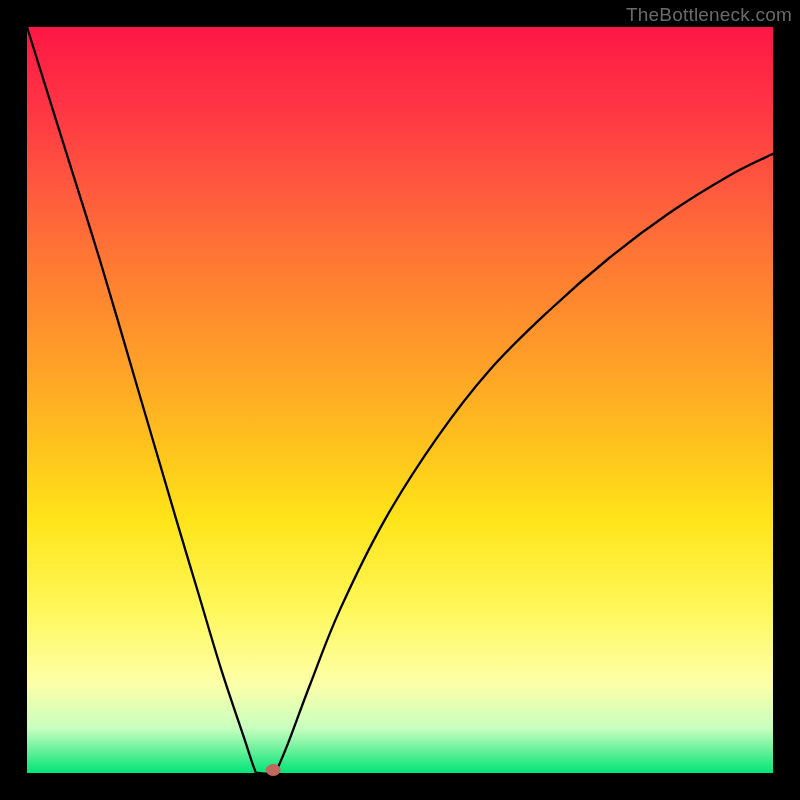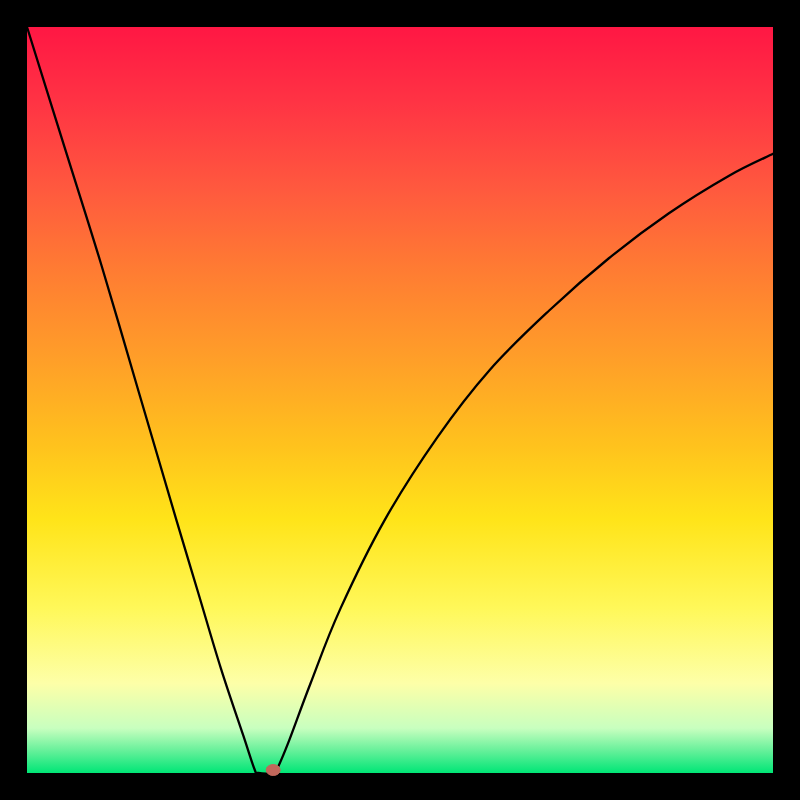--- a/index.html
+++ b/index.html
@@ -59,13 +59,14 @@
 <body>
 
 <div class="frame">
   <div class="plot"></div>
 
   <svg class="overlay" width="800" height="800" viewBox="0 0 800 800">
     <path id="curve-path" fill="none" stroke="#000" stroke-width="2.3" stroke-linejoin="round" stroke-linecap="round" d="M 27 27 C 33.714 48.4848, 50.872000000000014 103.39040000000003, 64.30000000000001 146.36 C 77.72800000000001 189.3296, 88.17200000000001 221.40759999999997, 101.60000000000001 265.71999999999997 C 115.028 310.03239999999994, 125.47199999999998 346.88480000000004, 138.89999999999998 392.54 C 152.32799999999997 438.1952, 165.4576 483.1043999999999, 176.20000000000002 519.3599999999999 C 186.94240000000002 555.6155999999999, 190.5232 567.104, 198.58 593.96 C 206.63680000000002 620.816, 212.90320000000003 643.0468, 220.96 668.56 C 229.0168 694.0731999999999, 237.29739999999998 717.5722, 243.33999999999997 735.6999999999999 C 249.38259999999997 753.8277999999999, 251.8444 762.5559999999999, 254.53 769.27 C 257.2156 775.984, 254.903 772.3286, 258.26 773 C 261.617 773.6714, 269.823 773.6714, 273.18 773 C 276.53700000000003 772.3286, 274.22440000000006 774.6412, 276.91 769.27 C 279.5956 763.8987999999999, 282.0574 758.6021999999999, 288.09999999999997 743.16 C 294.14259999999996 727.7178, 301.0804 707.6504, 310.48 683.48 C 319.87960000000004 659.3096, 326.892 638.4216, 340.32 608.88 C 353.748 579.3384, 367.6236 550.2443999999999, 385.08 519.3599999999999 C 402.53639999999996 488.47559999999993, 418.5008 464.156, 437.3 437.3 C 456.0992 410.444, 469.378 392.9876, 489.52 370.15999999999997 C 509.662 347.33239999999995, 527.7152 330.622, 549.1999999999999 310.48 C 570.6847999999999 290.338, 587.3952 275.7164, 608.88 258.26000000000005 C 630.3648 240.80360000000005, 647.0752 228.2708, 668.56 213.5 C 690.0447999999999 198.7292, 709.4408 186.94239999999996, 728.24 176.19999999999996 C 747.0392 165.45759999999996, 764.9432 157.84840000000003, 773 153.82000000000005"></path>
     <ellipse id="marker-dot" rx="7" ry="5.5" fill="#c1675b" stroke="#c1675b" cx="273.18" cy="770"></ellipse>
   </svg>
 
+  <div class="watermark">TheBottleneck.com</div>
 </div>
 
 </body></html>

